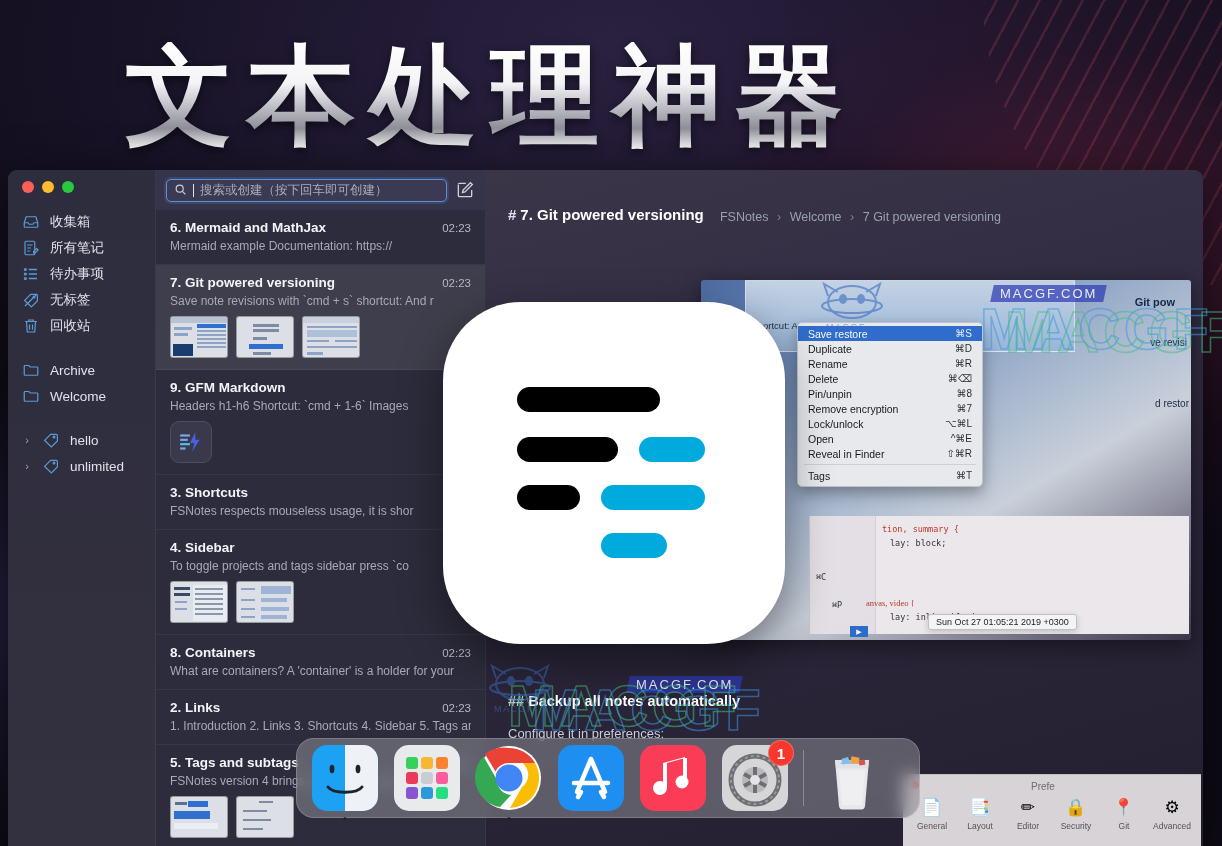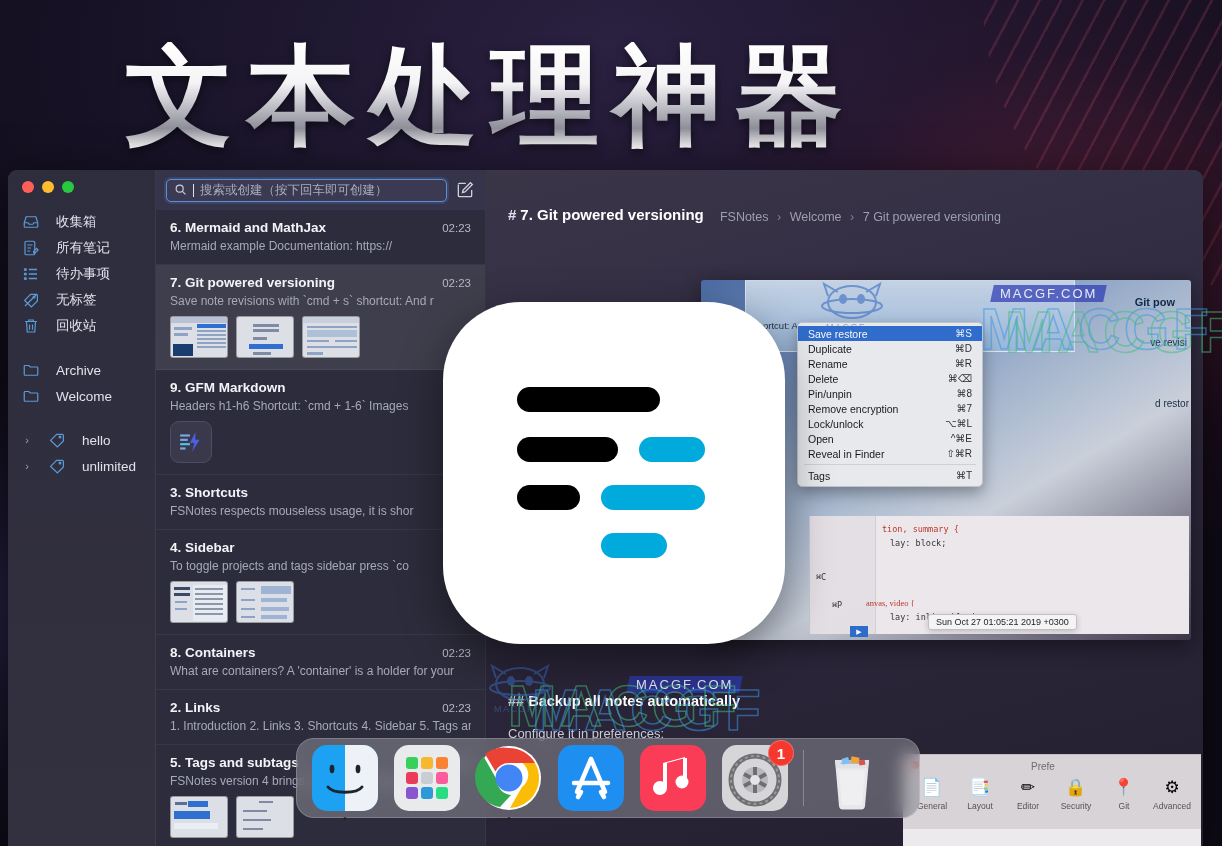--- a/index.html
+++ b/index.html
@@ -68,21 +68,21 @@
     background: linear-gradient(180deg, #2e2d3e 0%, #33313f 100%);
     border-right: 1px solid rgba(255,255,255,0.06);
     position: relative;
   }
   .traffic { display:flex; gap:8px; padding: 11px 0 0 14px; }
   .tl { width: 12px; height: 12px; border-radius: 50%; }
   .tl.r { background:#ff5f57; } .tl.y { background:#febc2e; } .tl.g { background:#28c840; }
 
   .side-list { margin-top: 16px; }
   .side-row {
-    display:flex; align-items:center; gap: 16px;
+    display:flex; align-items:center; gap: 10px;
     padding: 4px 10px 4px 14px; height: 26px;
     color: #dfe2ea; font-size: 13.5px; white-space:nowrap;
   }
   .side-row .ico { width:18px; height:18px; flex:0 0 18px; display:block; }
   .side-row .ico svg { display:block; }
   .side-gap { height: 18px; }
   .side-row .twist {
     width: 10px; flex:0 0 10px; color:#9aa2b4; font-size:11px;
     margin-left:-10px; text-align:center;
   }
@@ -244,21 +244,21 @@
     color:#ffffff; font-size: 14.5px; font-weight:700; white-space:nowrap;
   }
   #ed-h2 .hash { color:#c7cad4; }
   #ed-cfg {
     position:absolute; left: 22px; top: 556px;
     color:#c9ccd6; font-size: 13px; white-space:nowrap;
   }
 
   
   #prefs {
-    position:absolute; right: 2px; bottom: 0px; width: 298px; height: 92px;
+    position:absolute; right: 2px; bottom: 0px; width: 298px; height: 72px;
     background: #d7d3d6; border-top:1px solid #c2bec2;
   }
   #prefs .title { position:absolute; left: 128px; top: 6px; font-size:10px; color:#6f6b71; }
   #prefs .tabs { position:absolute; left: 6px; top: 20px; right:6px; display:flex; justify-content:space-between; }
   #prefs .tab { width: 46px; text-align:center; }
   #prefs .tab .tic { height: 24px; display:flex; align-items:center; justify-content:center; font-size: 17px; }
   #prefs .tab .tlb { font-size: 8.5px; color:#55525a; margin-top:2px; }
   #prefs .body { position:absolute; left:0; right:0; top: 74px; bottom:0; background:#eceaec; }
   #prefs .dot { position:absolute; left: 8px; top: 6px; width:8px;height:8px;border-radius:50%;background:#e8544a;}
 

